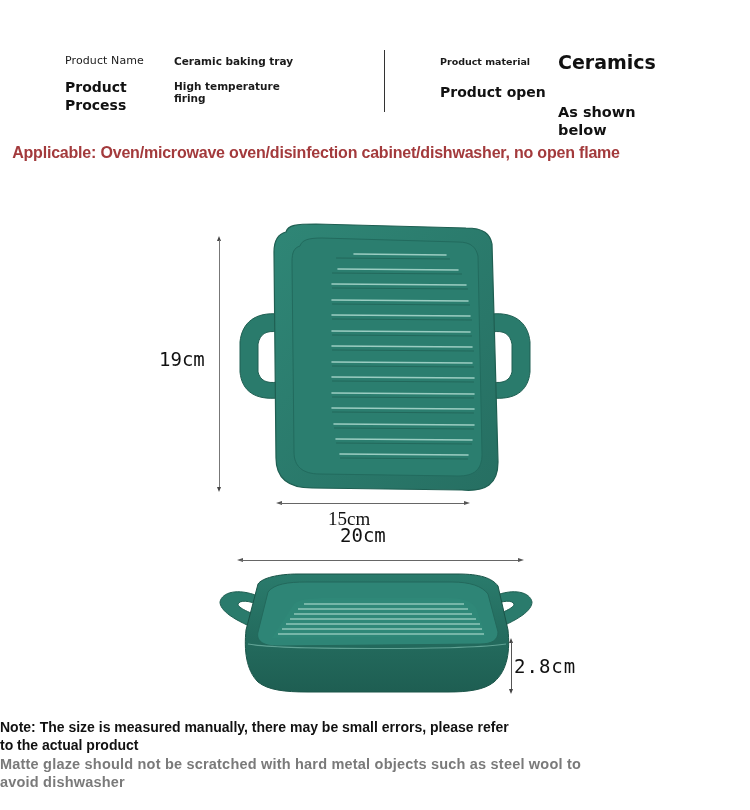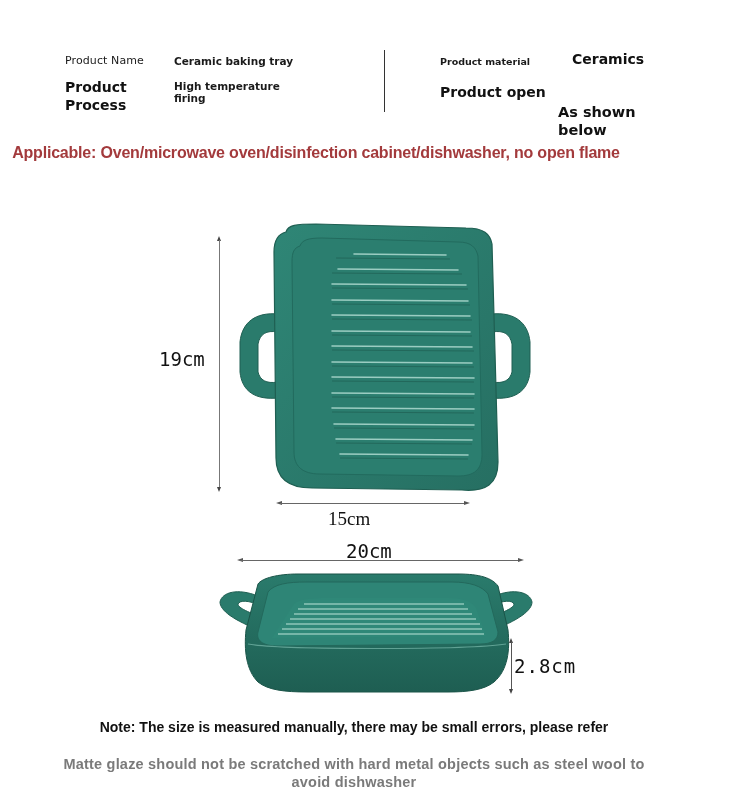--- a/index.html
+++ b/index.html
@@ -12,21 +12,21 @@
     .divider { position: absolute; left: 384px; top: 50px; width: 1px; height: 62px; background: #333; }
     .applicable { position: absolute; left: 0; width: 632px; top: 144px; text-align: center; font-family: "Liberation Sans", sans-serif; font-weight: bold; font-size: 16px; color: #a33a3c; letter-spacing: -0.2px; }
     .dim-label { position: absolute; font-family: "DejaVu Sans Mono", monospace; font-size: 19px; color: #111; }
     .vline { position: absolute; width: 1px; background: #777; }
     .hline { position: absolute; height: 1px; background: #666; }
     .arrow-up, .arrow-down, .arrow-left, .arrow-right { position: absolute; width: 0; height: 0; }
     .arrow-up { border-left: 2px solid transparent; border-right: 2px solid transparent; border-bottom: 5px solid #444; }
     .arrow-down { border-left: 2px solid transparent; border-right: 2px solid transparent; border-top: 5px solid #444; }
     .arrow-left { border-top: 2px solid transparent; border-bottom: 2px solid transparent; border-right: 6px solid #555; }
     .arrow-right { border-top: 2px solid transparent; border-bottom: 2px solid transparent; border-left: 6px solid #555; }
-    .note { position: absolute; left: 0; width: 708px; text-align: center; font-family: "Liberation Sans", sans-serif; font-weight: bold; }
+    .note { position: absolute; left: 0; width: 708px; font-family: "Liberation Sans", sans-serif; font-weight: bold; }
     .note-black { top: 718px; font-size: 14px; color: #111; line-height: 18px; }
     .note-gray { top: 755px; font-size: 14.5px; color: #7a7a7a; line-height: 18px; letter-spacing: 0.2px; }
   </style>
 </head>
 <body>
 
 <div class="abs spec-label-sm" style="left:65px; top:54px;">Product Name</div>
 <div class="abs spec-val-sm" style="left:174px; top:55px;">Ceramic baking tray</div>
 
 <div class="abs spec-label-lg" style="left:65px; top:78px;">
@@ -34,21 +34,21 @@
   <div>Process</div>
 </div>
 <div class="abs spec-val-sm" style="left:174px; top:80px;">
   <div>High temperature</div>
   <div>firing</div>
 </div>
 
 <div class="divider"></div>
 
 <div class="abs" style="left:440px; top:56px; font-size:9.5px; font-weight:bold; color:#1a1a1a;">Product material</div>
-<div class="abs" style="left:572px; top:51px; font-size:14px; font-weight:bold; color:#111;">Ceramics</div>
+<div class="abs" style="left:558px; top:51px; font-size:19px; font-weight:bold; color:#111;">Ceramics</div>
 
 <div class="abs spec-label-lg" style="left:440px; top:83px;">Product open</div>
 <div class="abs spec-val-lg" style="left:558px; top:78px;margin-top:25px;">
   <div>As shown</div>
   <div>below</div>
 </div>
 
 <div class="applicable">Applicable: Oven/microwave oven/disinfection cabinet/dishwasher, no open flame</div>
 
 <div class="arrow-up" style="left:217px; top:236px;"></div>
@@ -106,21 +106,21 @@
       <line x1="104" y1="236" x2="232" y2="237"></line>
     </g>
   </svg>
 </div>
 
 <div class="arrow-left" style="left:276px; top:501px;"></div>
 <div class="hline" style="left:280px; top:503px; width:186px;"></div>
 <div class="arrow-right" style="left:464px; top:501px;"></div>
 <div class="dim-label" style="left:328px; top:508px;font-family:Liberation Serif, serif;">15cm</div>
 
-<div class="dim-label" style="left:340px; top:540px;margin-left:6px;">20cm</div>
+<div class="dim-label" style="left:340px; top:524px;">20cm</div>
 <div class="arrow-left" style="left:237px; top:558px;"></div>
 <div class="hline" style="left:240px; top:560px; width:280px;"></div>
 <div class="arrow-right" style="left:518px; top:558px;"></div>
 
 <div class="abs" style="left:218px; top:570px; width:316px; height:124px;">
   <svg width="316" height="124" viewBox="0 0 316 124" xmlns="http://www.w3.org/2000/svg">
     <defs>
       <linearGradient id="sg" x1="0" y1="0" x2="0" y2="1">
         <stop offset="0" stop-color="#2a7b6c"></stop>
         <stop offset="1" stop-color="#1e5e52"></stop>
@@ -151,17 +151,18 @@
   </svg>
 </div>
 
 <div class="arrow-up" style="left:509px; top:638px;"></div>
 <div class="vline" style="left:511px; top:642px; height:48px; background:#555;"></div>
 <div class="arrow-down" style="left:509px; top:689px;"></div>
 <div class="dim-label" style="left:514px; top:655px; letter-spacing:1px;">2.8cm</div>
 
 <div class="note note-black">
   <div>Note: The size is measured manually, there may be small errors, please refer</div>
+  <div>to the actual product</div>
 </div>
 <div class="note note-gray">
   <div>Matte glaze should not be scratched with hard metal objects such as steel wool to</div>
   <div>avoid dishwasher</div>
 </div>
 
 </body></html>

